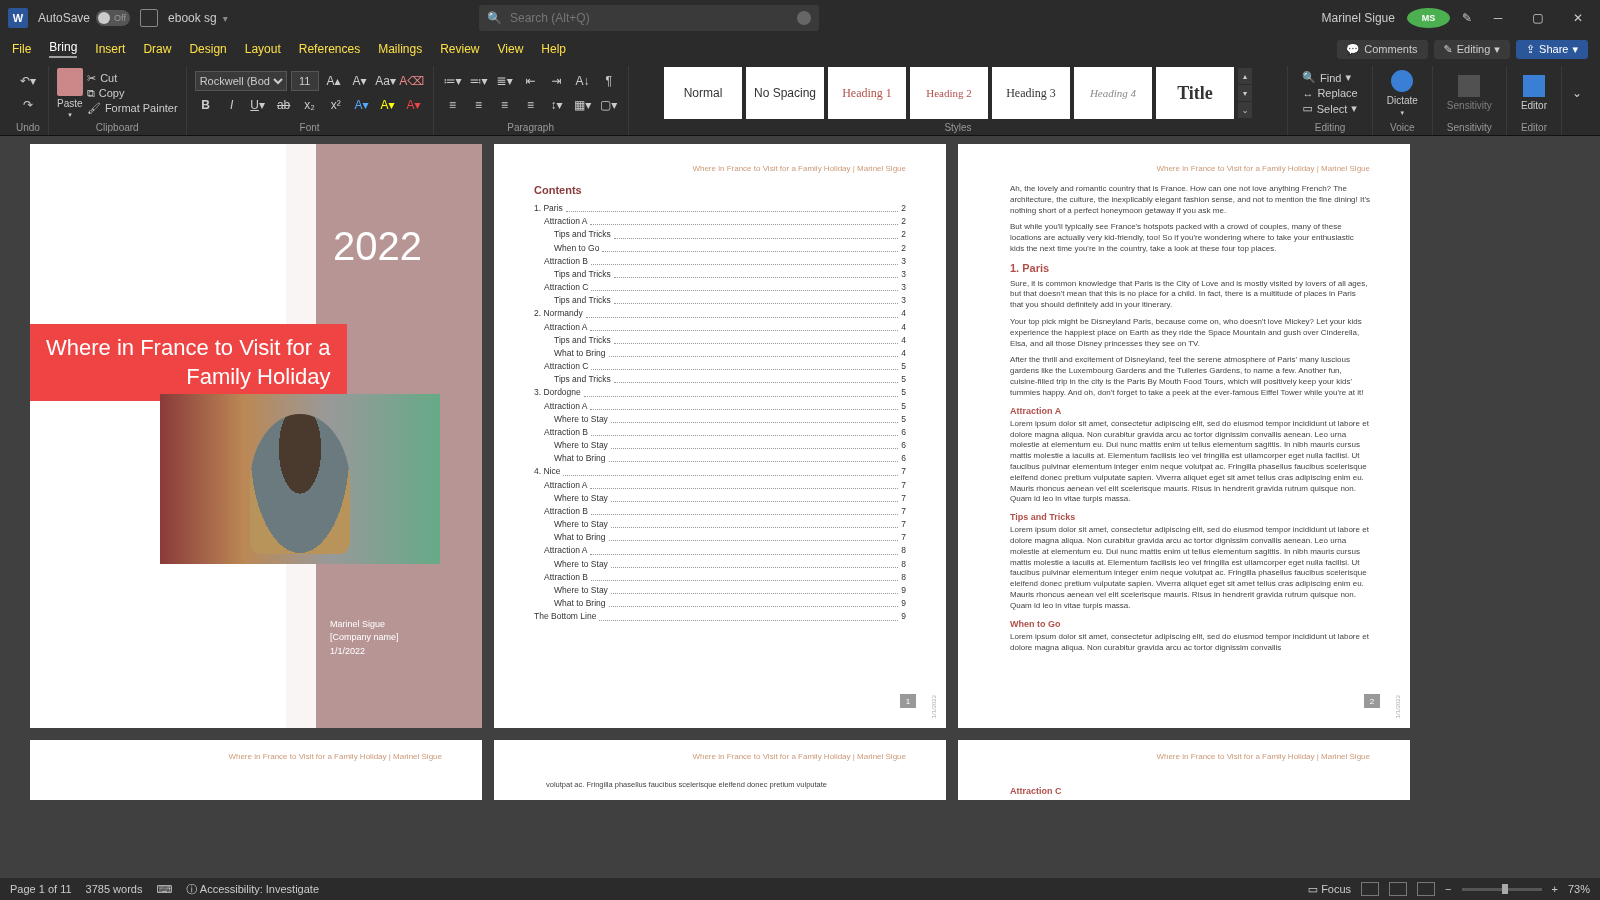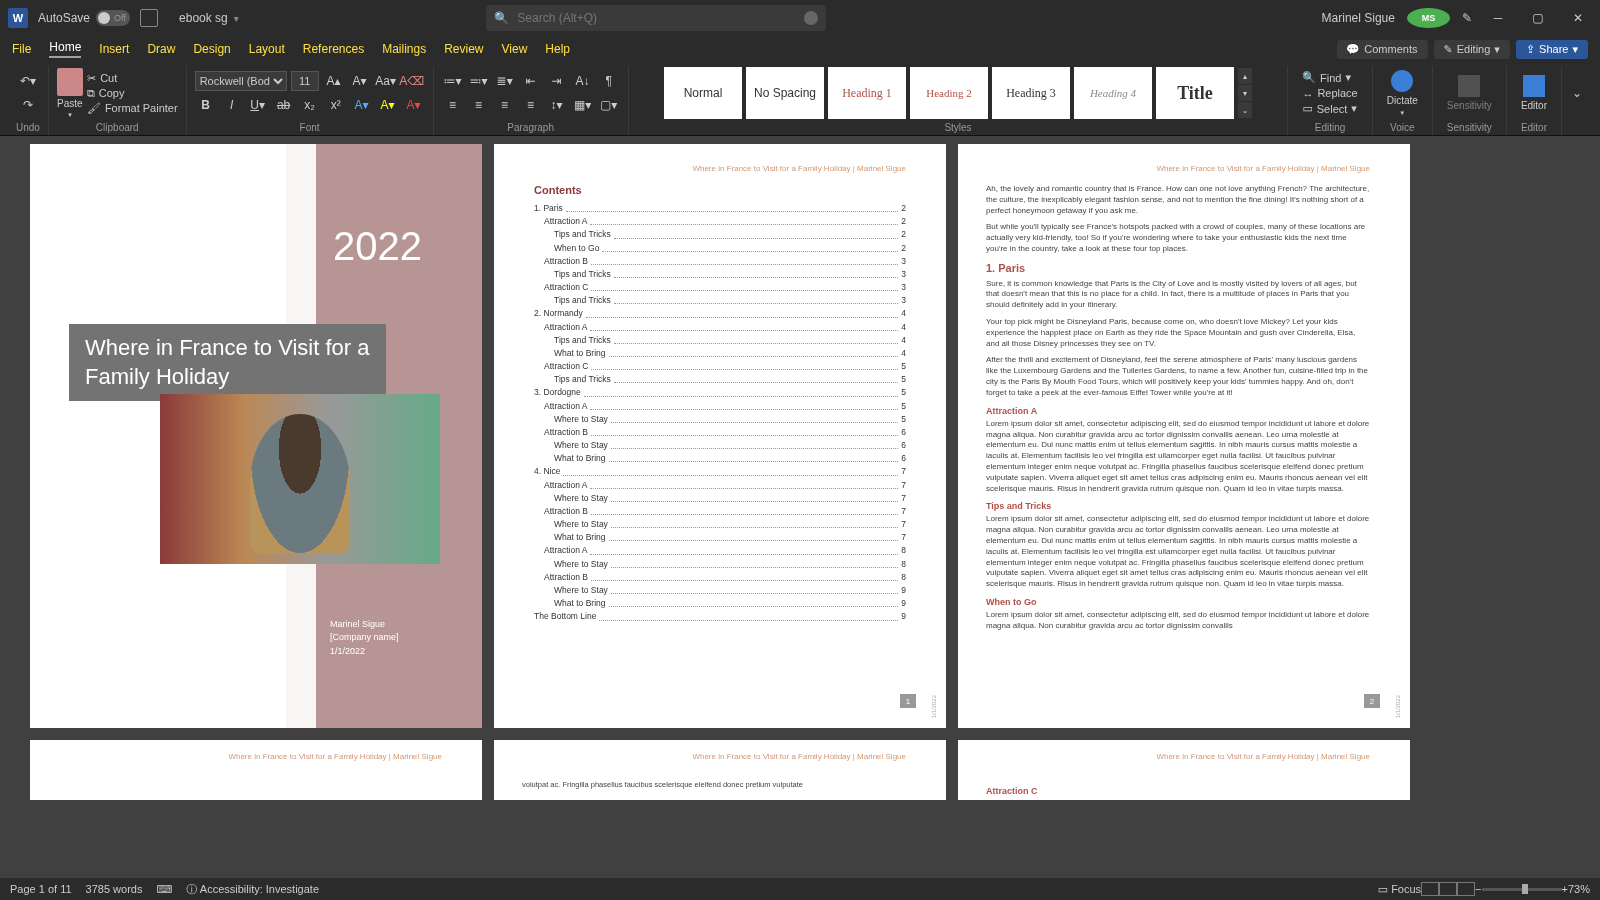--- a/index.html
+++ b/index.html
@@ -6,21 +6,21 @@
 body { background:#1e1e1e; color:#ccc; width:1600px; height:900px; overflow:hidden; position:relative; }
 
 
 .titlebar { height:36px; background:#2b2b2b; display:flex; align-items:center; padding:0 8px; font-size:12px; }
 .titlebar .word-icon { width:20px; height:20px; background:#2b579a; color:#fff; display:flex; align-items:center; justify-content:center; font-weight:bold; font-size:11px; border-radius:2px; margin-right:10px; }
 .autosave { display:flex; align-items:center; gap:6px; margin-right:10px; }
 .toggle { width:34px; height:16px; background:#555; border-radius:8px; position:relative; display:flex; align-items:center; }
 .toggle .knob { width:12px; height:12px; background:#ccc; border-radius:50%; margin-left:2px; }
 .toggle .off { font-size:9px; margin-left:4px; color:#999; }
 .save-icon { width:18px; height:18px; border:1px solid #888; border-radius:2px; margin-right:10px; }
-.docname { margin-right:6px;margin-left:11px; }
+.docname { margin-right:6px; }
 .chev { font-size:10px; color:#888; }
 .search { flex:0 0 340px; margin:0 auto; height:26px; background:#3a3a3a; border-radius:3px; display:flex; align-items:center; padding:0 8px; gap:8px; }
 .search input { background:transparent; border:none; color:#ccc; font-size:12px; flex:1; outline:none; }
 .mic { width:14px; height:14px; border-radius:50%; background:#666; }
 .title-right { margin-left:auto; display:flex; align-items:center; gap:12px; }
 .avatar { width:43px; height:20px; border-radius:50%; background:#4caf50; color:#fff; font-size:9px; display:flex; align-items:center; justify-content:center; font-weight:bold; }
 .win-btn { width:28px; text-align:center; font-size:12px; color:#ccc; }
 
 
 .tabs { height:26px; background:#2b2b2b; display:flex; align-items:center; padding:0 12px; gap:18px; font-size:12px; }
@@ -62,46 +62,46 @@
 .canvas { position:absolute; top:136px; left:0; right:0; bottom:22px; background:#404040; overflow:hidden; padding:8px 30px; display:flex; gap:12px; flex-wrap:wrap; align-content:flex-start; }
 .page { background:#fff; width:452px; height:584px; position:relative; font-family:Georgia,serif; color:#333; overflow:hidden; }
 .page .hdr { position:absolute; top:20px; right:40px; font-size:8px; color:#c97; }
 .page .pnum { position:absolute; bottom:20px; right:30px; width:16px; height:14px; background:#999; color:#fff; font-size:8px; display:flex; align-items:center; justify-content:center; }
 .page .sidedate { position:absolute; bottom:30px; right:12px; font-size:6px; color:#aaa; transform:rotate(-90deg); transform-origin:right; }
 
 
 .cover-stripe { position:absolute; left:256px; top:0; width:30px; height:100%; background:#faf5f5; }
 .cover-block { position:absolute; left:286px; top:0; right:0; bottom:0; background:#b89595; }
 .cover-year { position:absolute; right:60px; top:80px; font-size:40px; color:#fff; font-weight:300; }
-.cover-title { position:absolute; left:0; top:180px; background:#737373; color:#fff; padding:10px 16px; font-size:22px; line-height:1.3;margin-left:39px; }
+.cover-title { position:absolute; left:0; top:180px; background:#ef4444; color:#fff; padding:10px 16px; font-size:22px; text-align:right; line-height:1.3; }
 .cover-img { position:absolute; left:130px; top:250px; width:280px; height:170px; background:linear-gradient(90deg,#8a3a3a 0%,#b85 30%,#999 60%,#6a8 100%); display:flex; align-items:center; justify-content:center; }
 .cover-img::after { content:""; position:absolute; width:100px; height:140px; top:20px; left:90px; background:radial-gradient(ellipse at 50% 25%,#4a3a2e 30%,#6a7a7e 30% 70%,#b8935a 70%); border-radius:50% 50% 10% 10%; }
 .cover-meta { position:absolute; left:300px; bottom:70px; font-size:9px; color:#fff; line-height:1.5; }
 
 
 .toc { position:absolute; left:40px; top:40px; right:40px; font-size:8.5px; }
 .toc h3 { color:#8a3a3a; font-size:11px; margin-bottom:6px; }
 .toc-row { display:flex; line-height:1.55; }
 .toc-row .t { white-space:nowrap; }
 .toc-row .dots { flex:1; border-bottom:1px dotted #999; margin:0 3px 3px; }
 .toc-row .p { }
 .ind1 { padding-left:10px; } .ind2 { padding-left:20px; }
 
 
-.body { position:absolute; left:28px; top:40px; right:40px; font-size:8px; line-height:1.35; color:#444; }
+.body { position:absolute; left:52px; top:40px; right:40px; font-size:8px; line-height:1.35; color:#444; }
 .body p { margin-bottom:6px; }
 .body h2 { color:#b0504a; font-size:11px; margin:6px 0 3px; }
 .body h3 { color:#b0504a; font-size:9px; margin:5px 0 2px; }
 
 
 .peek { height:60px !important; }
 
 
 .statusbar { position:absolute; bottom:0; left:0; right:0; height:22px; background:#2b2b2b; display:flex; align-items:center; padding:0 10px; font-size:11px; color:#ccc; gap:14px; }
-.statusbar .right { margin-left:auto; display:flex; align-items:center; }
+.statusbar .right { margin-left:auto; display:flex; align-items:center; gap:10px; }
 .view-btn { width:18px; height:14px; border:1px solid #777; }
 .zoom-slider { width:80px; height:3px; background:#555; position:relative; }
 .zoom-slider .h { position:absolute; width:6px; height:10px; background:#aaa; top:-4px; left:50%; }
 </style>
 </head>
 <body>
 
 <div class="titlebar">
   <div class="word-icon">W</div>
   <div class="autosave">
@@ -124,21 +124,21 @@
     <div class="avatar">MS</div>
     <span>✎</span>
     <span class="win-btn">─</span>
     <span class="win-btn">▢</span>
     <span class="win-btn">✕</span>
   </div>
 </div>
 
 <div class="tabs">
   <span class="tab">File</span>
-  <span class="tab active">Home</span>
+  <span class="tab active">Bring</span>
   <span class="tab">Insert</span>
   <span class="tab">Draw</span>
   <span class="tab">Design</span>
   <span class="tab">Layout</span>
   <span class="tab">References</span>
   <span class="tab">Mailings</span>
   <span class="tab">Review</span>
   <span class="tab">View</span>
   <span class="tab">Help</span>
   <div class="tabs-right">

